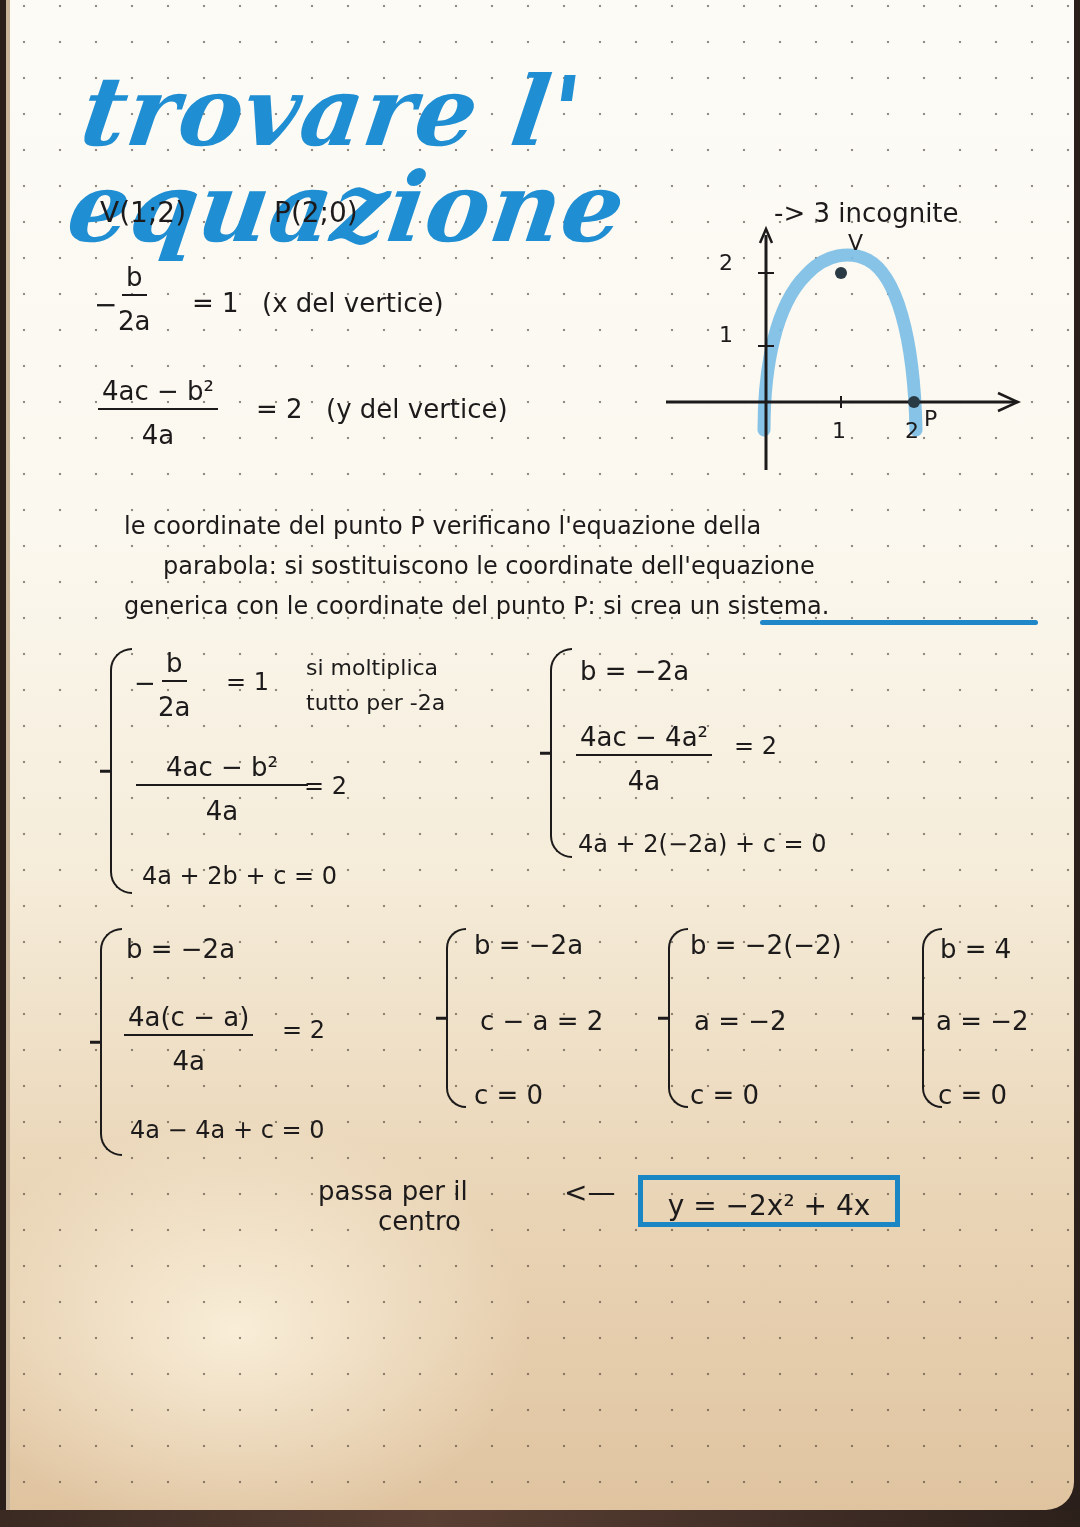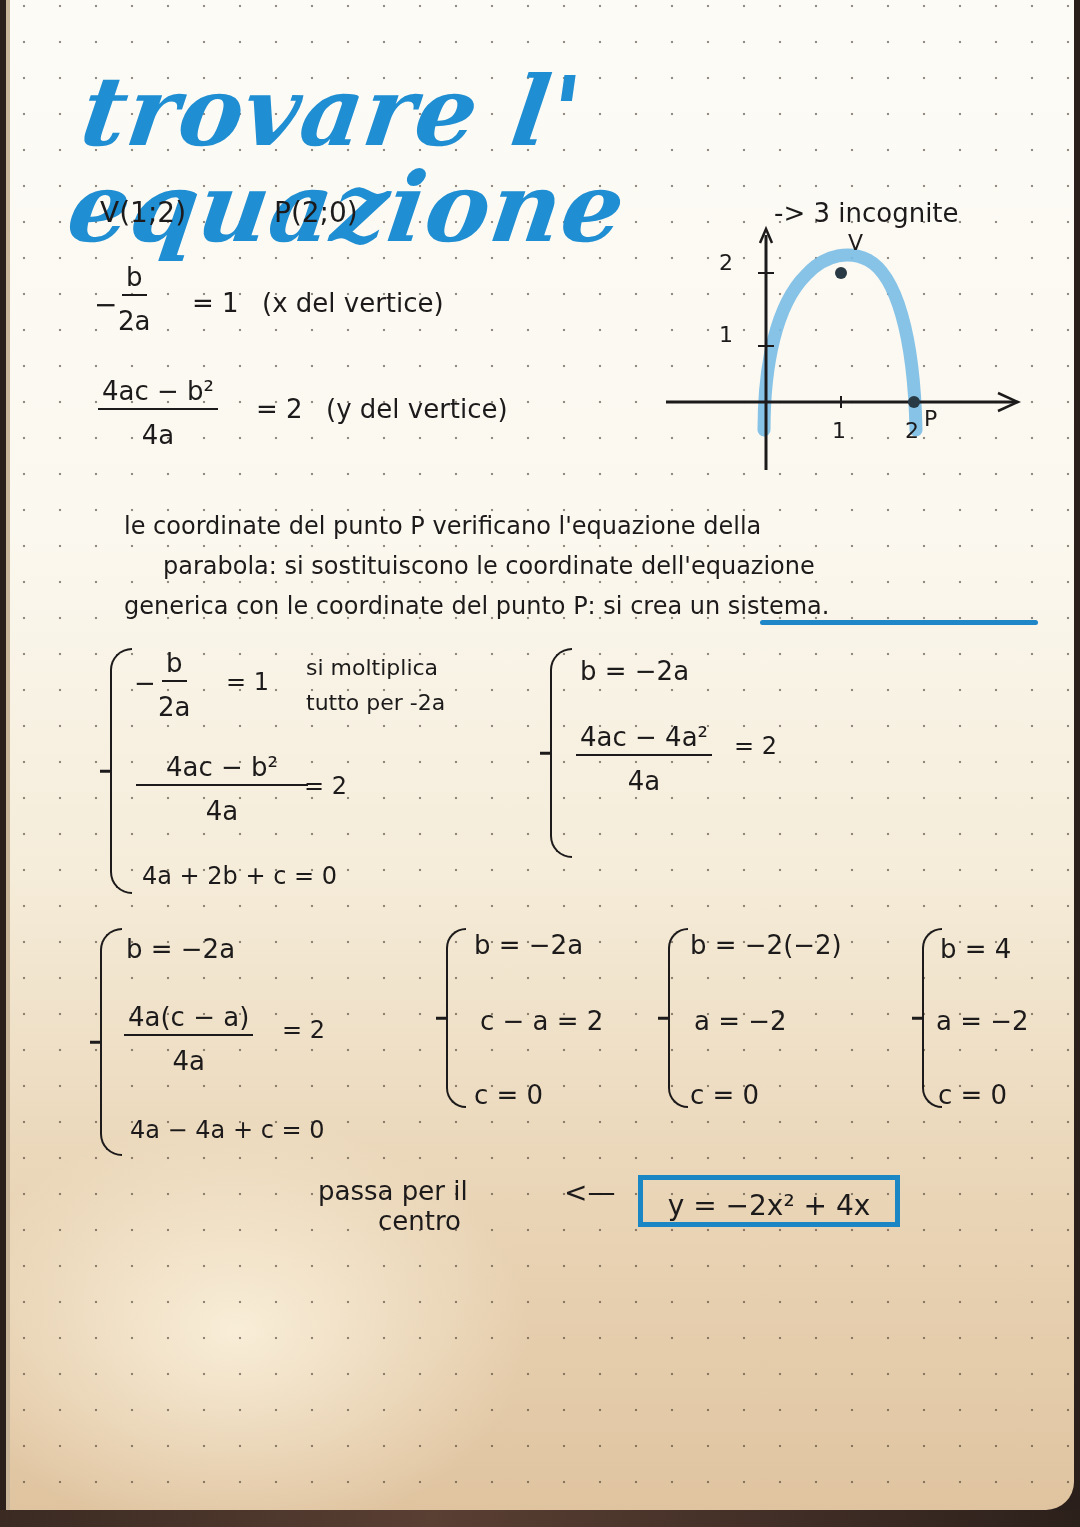--- a/index.html
+++ b/index.html
@@ -129,20 +129,21 @@
   <div class="ink f24" style="left:298px; top:772px;">= 2</div>
   <div class="ink f24" style="left:136px; top:862px;">4a + 2b + c = 0</div>
 
   <div class="brace" style="left:544px; top:648px; width:20px; height:206px;"></div>
   <div class="ink f26" style="left:574px; top:656px;">b = −2a</div>
   <div class="frac" style="left:570px; top:722px;text-align:right;">
     <span class="num">4ac − 4a²</span>
     <span class="den">4a</span>
   </div>
   <div class="ink f24" style="left:728px; top:732px;">= 2</div>
+  <div class="ink f24" style="left:572px; top:830px;">4a + 2(−2a) + c = 0</div>
 
   <div class="brace" style="left:94px; top:928px; width:20px; height:224px;"></div>
   <div class="ink f26" style="left:120px; top:934px;">b = −2a</div>
   <div class="frac" style="left:118px; top:1002px;">
     <span class="num">4a(c − a)</span>
     <span class="den">4a</span>
   </div>
   <div class="ink f24" style="left:276px; top:1016px;">= 2</div>
   <div class="ink f24" style="left:124px; top:1116px;">4a − 4a + c = 0</div>
 

